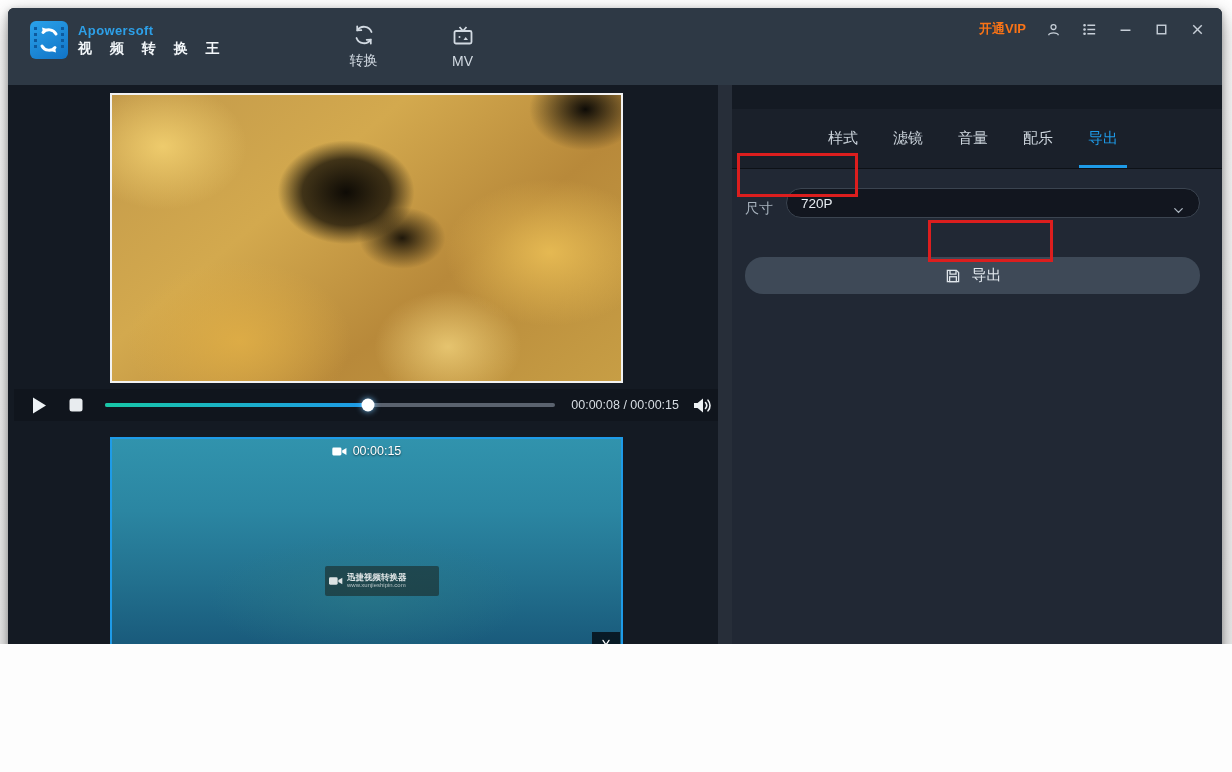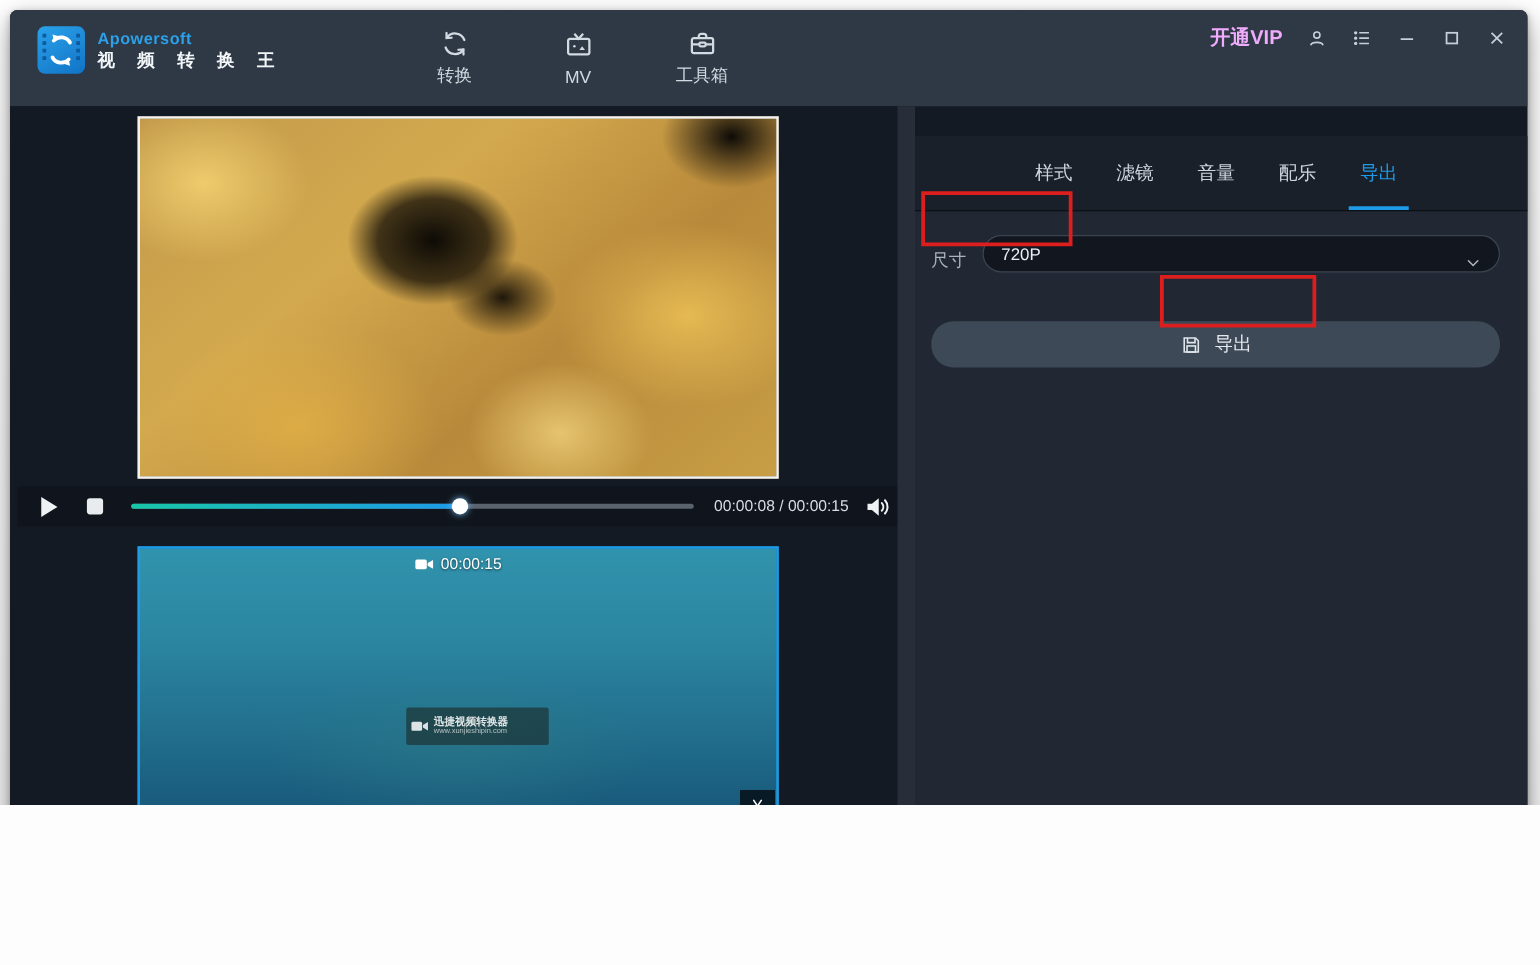--- a/index.html
+++ b/index.html
@@ -15,21 +15,21 @@
   .brand-name{font-size:13px;font-weight:bold;color:#2da0e8;letter-spacing:.4px;}
   .brand-product{font-size:14px;font-weight:bold;color:#f2f6f9;letter-spacing:7px;margin-top:2px;white-space:nowrap;}
   .tabs{position:absolute;left:306px;top:0;height:77px;display:flex;}
   .tab{width:99px;height:100%;display:flex;flex-direction:column;align-items:center;justify-content:center;gap:5px;
        color:#d2dae2;cursor:pointer;position:relative;}
   .tab .tab-label{font-size:14px;}
   .tab.active{background:#242d38;color:#ffffff;margin-top:17px;height:60px;justify-content:flex-start;padding-top:6px;box-sizing:border-box;}
   .tab.active::before{content:"";position:absolute;left:0;top:-3px;width:100%;height:3px;background:#1e9be8;}
   .tab svg{width:24px;height:24px;}
   .winctl{position:absolute;right:16px;top:12px;display:flex;align-items:center;gap:19px;color:#c7cfd8;}
-  .vip{font-size:16px;font-weight:bold;color:#f0abfc;cursor:pointer;}
+  .vip{font-size:13px;font-weight:bold;color:#f97316;cursor:pointer;}
   .winctl svg{width:17px;height:17px;cursor:pointer;}
 
   
   .left{position:absolute;left:0;top:77px;width:710px;bottom:18px;background:#141a23;}
   .divider{position:absolute;left:710px;top:77px;width:14px;bottom:18px;background:#272e39;}
 
   .video{position:absolute;box-sizing:border-box;overflow:hidden;}
   .top-video{left:102px;top:8px;width:513px;height:290px;border:2px solid #f2f2f2;background:#6b5420;}
   .top-video .art{position:absolute;inset:0;
     background:
@@ -159,31 +159,20 @@
           <span>
             <svg viewBox="0 0 24 24" fill="none" stroke="currentColor" stroke-width="1.8">
               <rect x="3.5" y="7" width="17" height="12.5" rx="1.5"></rect>
               <polyline points="8.5 3 12 7 15.5 3"></polyline>
               <circle cx="8.5" cy="13" r="1" fill="currentColor" stroke="none"></circle>
               <path d="M12.5 16l2.2-3 2.3 3z" fill="currentColor" stroke="none"></path>
             </svg>
           </span>
           <span class="tab-label">MV</span>
         </div>
-        <div class="tab">
-          <span>
-            <svg viewBox="0 0 24 24" fill="none" stroke="currentColor" stroke-width="1.8">
-              <rect x="3.5" y="7.5" width="17" height="12" rx="1.5"></rect>
-              <path d="M9 7.5V6a2 2 0 0 1 2-2h2a2 2 0 0 1 2 2v1.5"></path>
-              <path d="M3.5 12.5h6m5 0h6"></path>
-              <rect x="9.5" y="11" width="5" height="3" rx="1"></rect>
-            </svg>
-          </span>
-          <span class="tab-label">工具箱</span>
-        </div>
       </nav>
 
       <div class="winctl">
         <span class="vip">开通VIP</span>
         <span>
           <svg viewBox="0 0 24 24" fill="none" stroke="currentColor" stroke-width="1.8">
             <circle cx="12" cy="8.5" r="3.5"></circle>
               <path d="M5 20c1.6-4.2 12.4-4.2 14 0"></path>
           </svg>
         </span>

